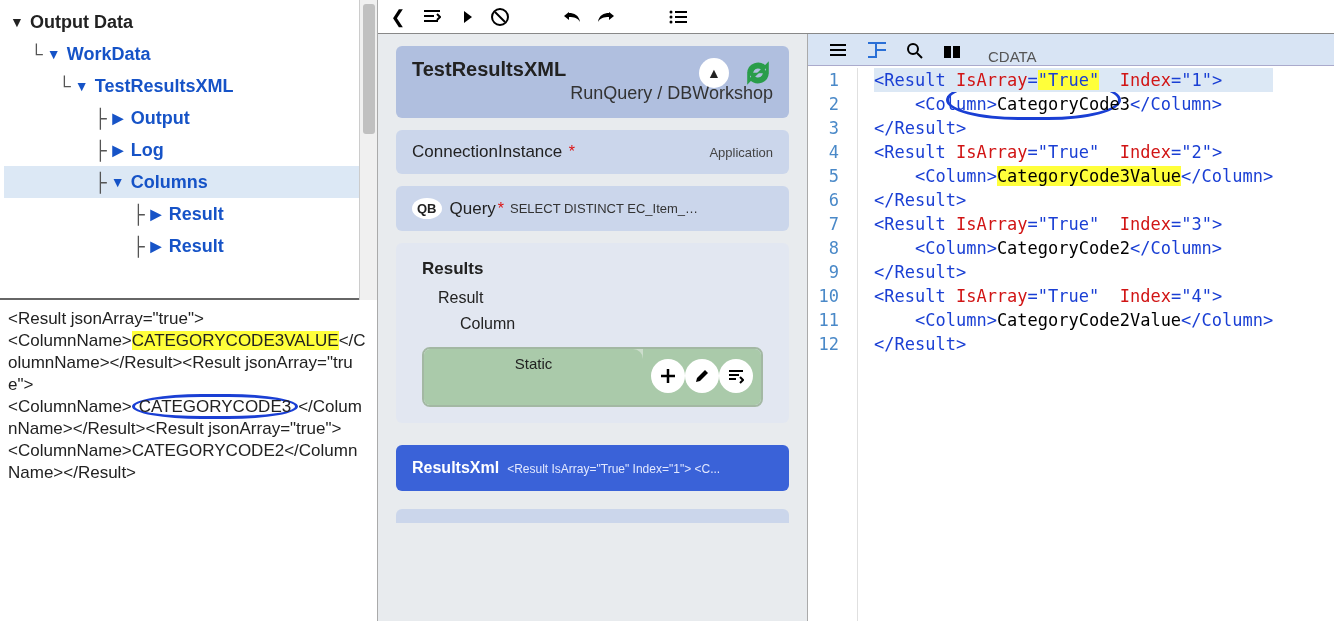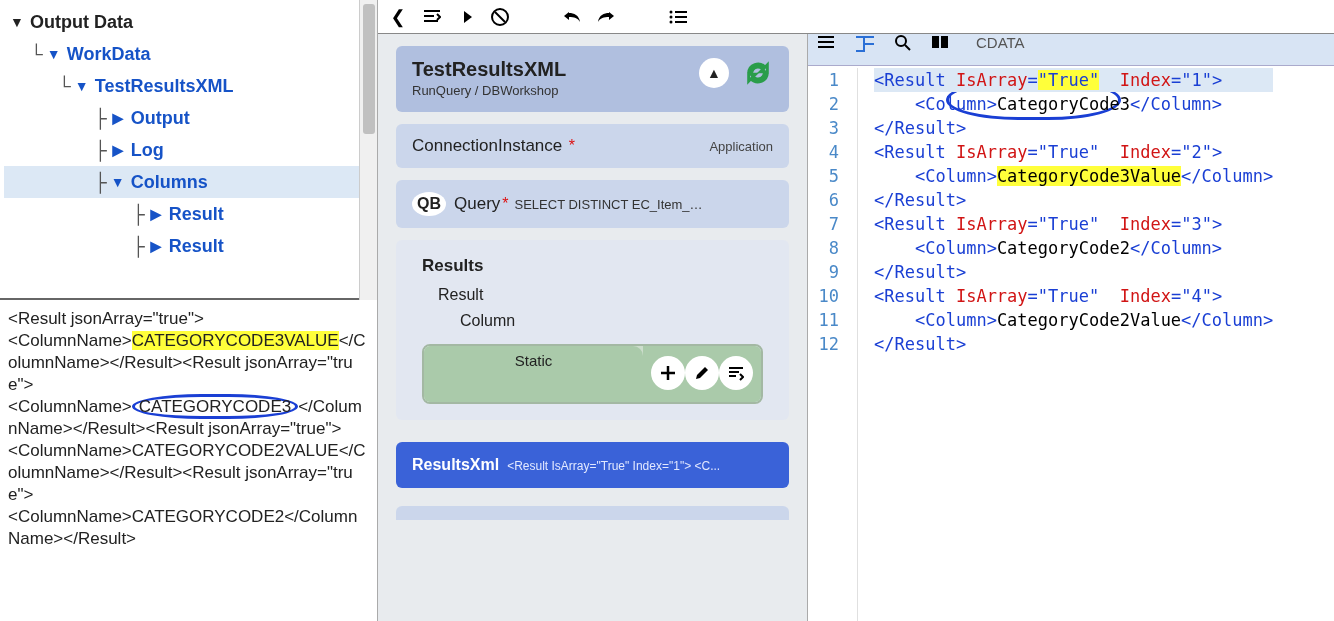--- a/index.html
+++ b/index.html
@@ -91,21 +91,21 @@
     border-radius: 3px;
   }
   .title-card {
     margin: 12px 18px 6px;
     background: #b0bfdf;
     border-radius: 6px;
     padding: 12px 16px 14px;
     position: relative;
   }
   .title-card .title { font-size: 20px; font-weight: 600; color: #222; }
-  .title-card .sub { font-size: 13px; color: #333; margin-top: 2px; }
+  .title-card .sub { font-size: 18px; color: #333; margin-top: 2px; text-align: right; }
   .title-card .circle-btn {
     position: absolute;
     right: 16px; top: 12px;
     display: flex; gap: 14px;
   }
   .circle {
     width: 30px; height: 30px;
     border-radius: 50%;
     background: #fff;
     display: inline-flex;
@@ -124,21 +124,21 @@
     font-size: 17px;
     display: flex;
     align-items: center;
     justify-content: space-between;
   }
   .field-card .req { color: #d11; font-size: 16px; margin-left: 2px;}
   .field-card .qb-badge {
     background: #fff;
     border-radius: 50%;
     padding: 3px 5px;
-    font-size: 16px;
+    font-size: 13px;
     font-weight: 600;
     margin-right: 8px;
   }
   .field-card .query-text {
     font-size: 13px;
     color: #333;
     margin-left: 6px;
     overflow: hidden;
     text-overflow: ellipsis;
     white-space: nowrap;
@@ -235,23 +235,23 @@
     flex: 1;
     background: #fff;
     display: flex;
     flex-direction: column;
     position: relative;
   }
   .right-header {
     height: 32px;
     background: #d8e4f4;
     display: flex;
-    align-items: flex-start;
+    align-items: flex-end;
     gap: 18px;
-    padding: 0 8px;
+    padding: 0 20px;
     font-size: 18px;
     border-bottom: 1px solid #aac;
   }
   .right-header .cdata { font-size: 15px; color: #555; margin-left: 8px;}
   .code-area {
     flex: 1;
     display: flex;
     font-family: Consolas, monospace;
     font-size: 17px;
     line-height: 24px;
@@ -423,21 +423,20 @@
   </div>
 
   <div class="xml-text-panel">
     <div>&lt;Result jsonArray="true"&gt;</div>
     <div>
       <span>&lt;ColumnName&gt;</span><span class="hl-yellow">CATEGORYCODE3VALUE</span><span>&lt;/ColumnName&gt;&lt;/Result&gt;&lt;Result jsonArray="true"&gt;</span>
     </div>
     <div>
       <span>&lt;ColumnName&gt;</span><span class="circle-blue">CATEGORYCODE3</span><span>&lt;/ColumnName&gt;&lt;/Result&gt;&lt;Result jsonArray="true"&gt;</span>
     </div>
-    <div>&lt;ColumnName&gt;CATEGORYCODE2VALUE&lt;/ColumnName&gt;&lt;/Result&gt;&lt;Result jsonArray="true"&gt;</div>
     <div>&lt;ColumnName&gt;CATEGORYCODE2&lt;/ColumnName&gt;&lt;/Result&gt;</div>
   </div>
 </div>
 
 <div class="center-panel">
   <div style="height:34px"></div>
 
   <div class="title-card">
     <div class="title">TestResultsXML</div>
     <div class="sub">RunQuery / DBWorkshop</div>

